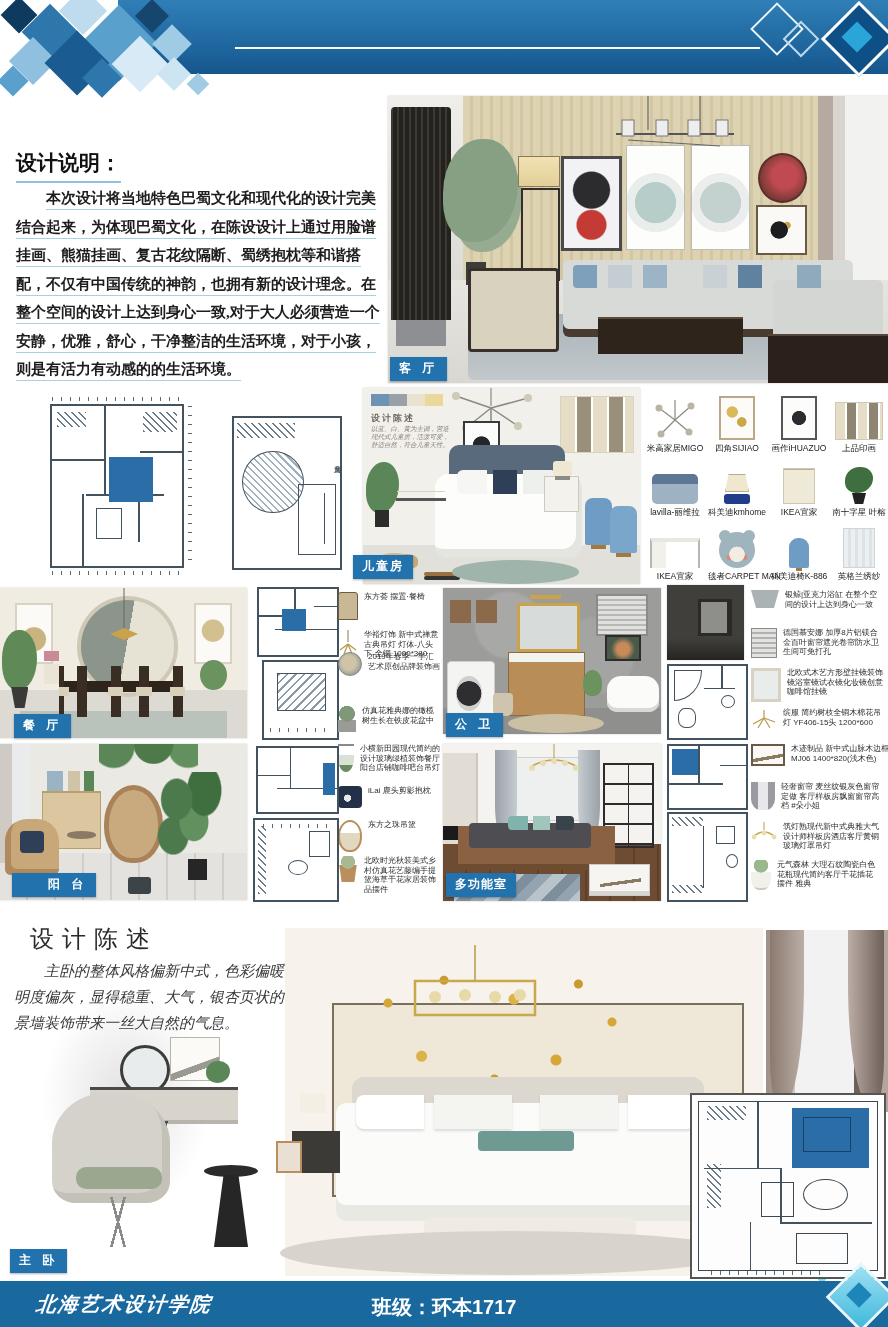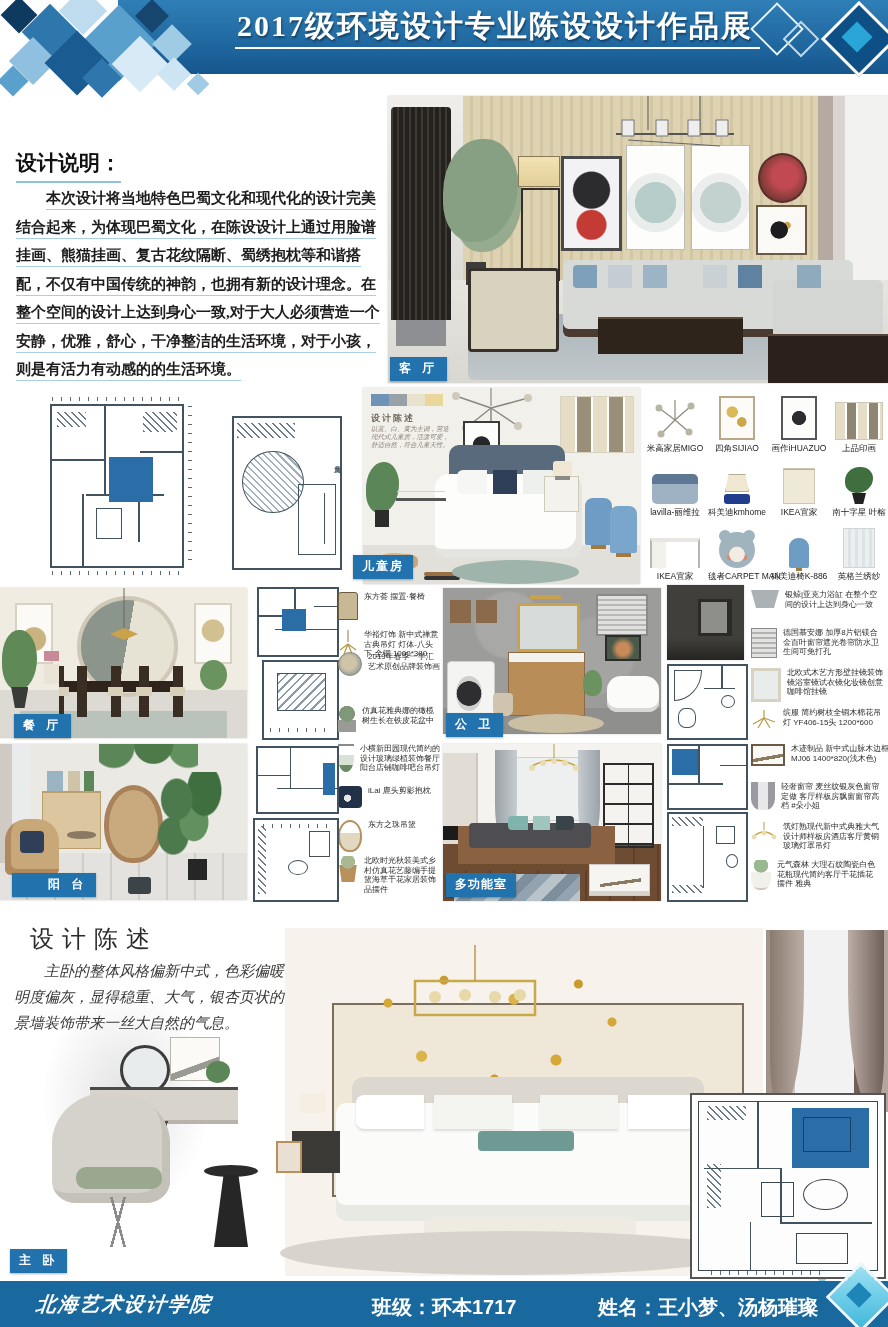--- a/index.html
+++ b/index.html
@@ -77,21 +77,20 @@
     <div class="dia" style="left:158px;top:30px;width:28px;height:28px;background:#9fcbe4;"></div>
     <div class="dia" style="left:162px;top:62px;width:24px;height:24px;background:#cde4f2;"></div>
     <div class="dia" style="left:190px;top:76px;width:16px;height:16px;background:#9fcbe4;"></div>
   </div>
   <div>
     <div class="dia" style="left:758px;top:10px;width:34px;height:34px;border:2px solid #e9f3fa;background:rgba(0,0,0,0);"></div>
     <div class="dia" style="left:788px;top:26px;width:22px;height:22px;border:2px solid #bcd9ec;background:rgba(0,0,0,0);"></div>
     <div class="dia" style="left:832px;top:12px;width:48px;height:48px;background:#0e4f86;border:3px solid #fff;"></div>
     <div class="dia" style="left:846px;top:26px;width:22px;height:22px;background:#2aa5d8;"></div>
   </div>
-  <div class="h-title">2017级环境设计专业陈设设计作品展</div>
   <div class="h-line"></div>
 
   <div class="desc-h">设计说明：</div>
   <div class="desc">
     <p>本次设计将当地特色巴蜀文化和现代化的设计完美结合起来，为体现巴蜀文化，在陈设设计上通过用脸谱挂画、熊猫挂画、复古花纹隔断、蜀绣抱枕等和谐搭配，不仅有中国传统的神韵，也拥有新的设计理念。在整个空间的设计上达到身心一致,对于大人必须营造一个安静，优雅，舒心，干净整洁的生活环境，对于小孩，则是有活力有动感的的生活环境。</p>
   </div>
 
   <div class="photo" style="left:388px;top:96px;width:500px;height:287px;">
     <div class="abs" style="left:0;top:0;width:15%;height:64%;background:linear-gradient(180deg,#efeeea,#dcdbd6);"></div>
     <div class="abs" style="left:15%;top:0;width:71%;height:64%;background:repeating-linear-gradient(90deg,#ddd2b2 0 7px,#d3c7a3 7px 10px);"></div>
@@ -604,17 +603,16 @@
   <div class="badge" style="left:353px;top:555px;letter-spacing:2px;">儿童房</div>
   <div class="badge" style="left:14px;top:714px;">餐 厅</div>
   <div class="badge" style="left:446px;top:713px;">公 卫</div>
   <div class="badge" style="left:12px;top:873px;padding-left:36px;">阳 台</div>
   <div class="badge" style="left:446px;top:873px;letter-spacing:1px;">多功能室</div>
   <div class="badge" style="left:10px;top:1249px;">主 卧</div>
 
   <div class="footer"></div>
   <div class="f-school">北海艺术设计学院</div>
   <div class="f-class" style="left:372px;">班级：环本1717</div>
-  <div class="f-names" style="left:598px;">姓名：王小梦、汤杨璀璨</div>
   <div class="dia" style="left:836px;top:1272px;width:44px;height:44px;background:linear-gradient(135deg,#9fe0f2,#3fb9dd);border:3px solid #e8f7fc;z-index:7;"></div>
   <div class="dia" style="left:850px;top:1286px;width:18px;height:18px;background:#1d85b8;z-index:8;"></div>
 
 </div>
 
 </body></html>

